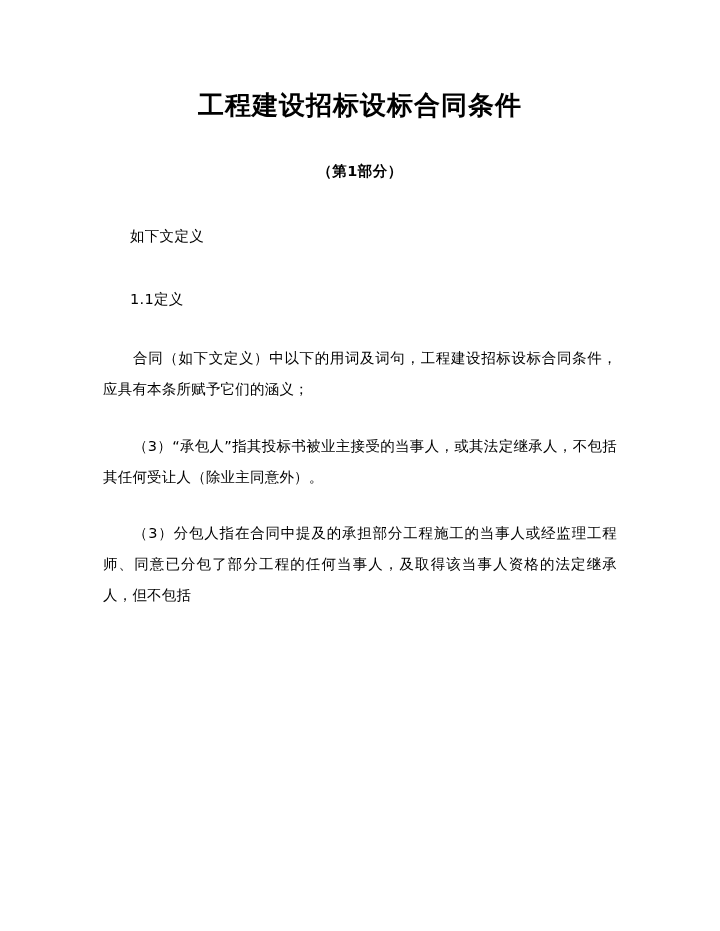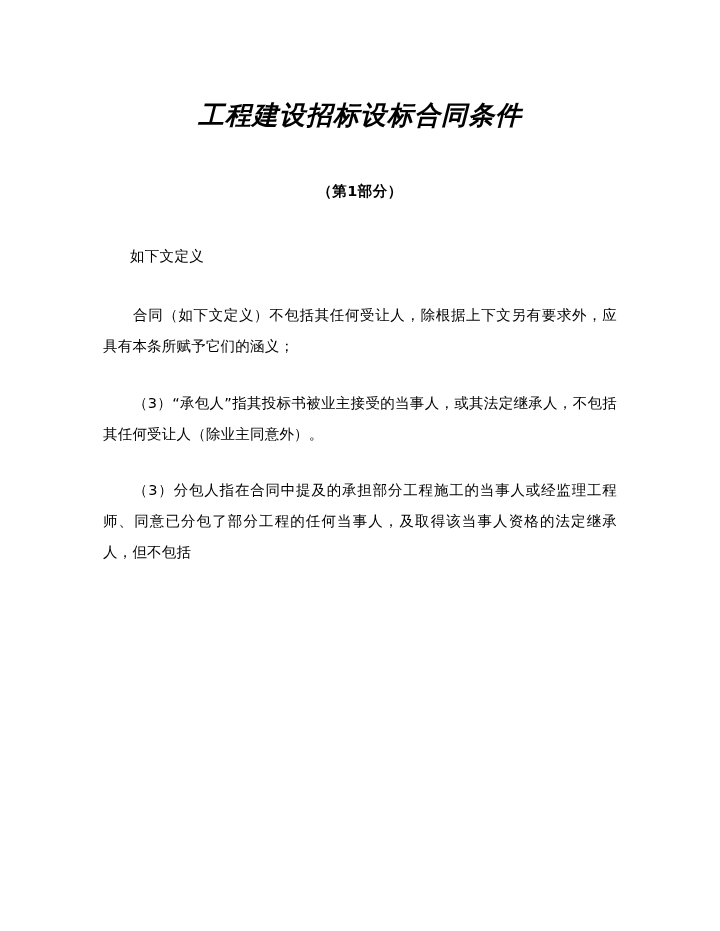--- a/index.html
+++ b/index.html
@@ -26,23 +26,22 @@
     width: 720px;
     padding: 72px 103px 0 103px;
     box-sizing: border-box;
   }
   .doc-title {
     text-align: center;
     font-size: 26px;
     font-weight: bold;
     letter-spacing: 1px;
     line-height: 1.4;
-    margin: 11px;
+    margin: 1px;
     padding-top: 14px;
-    font-style: italic;
   }
   .doc-subtitle {
     text-align: center;
     font-size: 14.5px;
     font-weight: bold;
     margin: 0;
     padding-top: 38px;
     letter-spacing: 0.5px;
   }
   .section-heading {
@@ -87,22 +86,23 @@
 
 <div class="page">
   <div class="doc-body">
 
     <h1 class="doc-title">工程建设招标设标合同条件</h1>
 
     <p class="doc-subtitle">（第1部分）</p>
 
     <p class="section-heading">如下文定义</p>
 
+    <p class="clause-heading">1.1定义</p>
 
-    <p class="para indent gap-1">合同（如下文定义）不包括其任何受让人，除根据上下文另有要求外，应具有本条所赋予它们的涵义；</p>
+    <p class="para indent gap-1">合同（如下文定义）中以下的用词及词句，工程建设招标设标合同条件，应具有本条所赋予它们的涵义；</p>
 
 
     <p class="para indent gap-3">（3）“承包人”指其投标书被业主接受的当事人，或其法定继承人，不包括其任何受让人（除业主同意外）。</p>
 
     <p class="para indent gap-4">（3）分包人指在合同中提及的承担部分工程施工的当事人或经监理工程师、同意已分包了部分工程的任何当事人，及取得该当事人资格的法定继承人，但不包括</p>
 
   </div>
 </div>
 
 </body></html>

